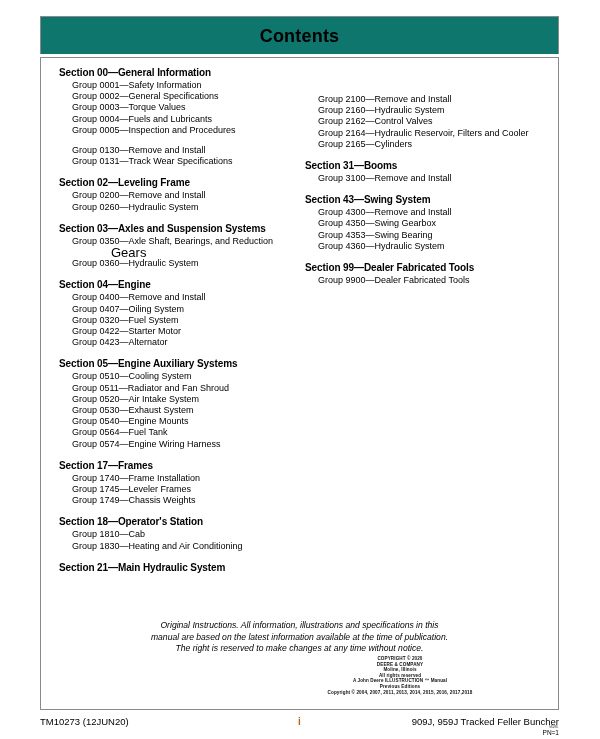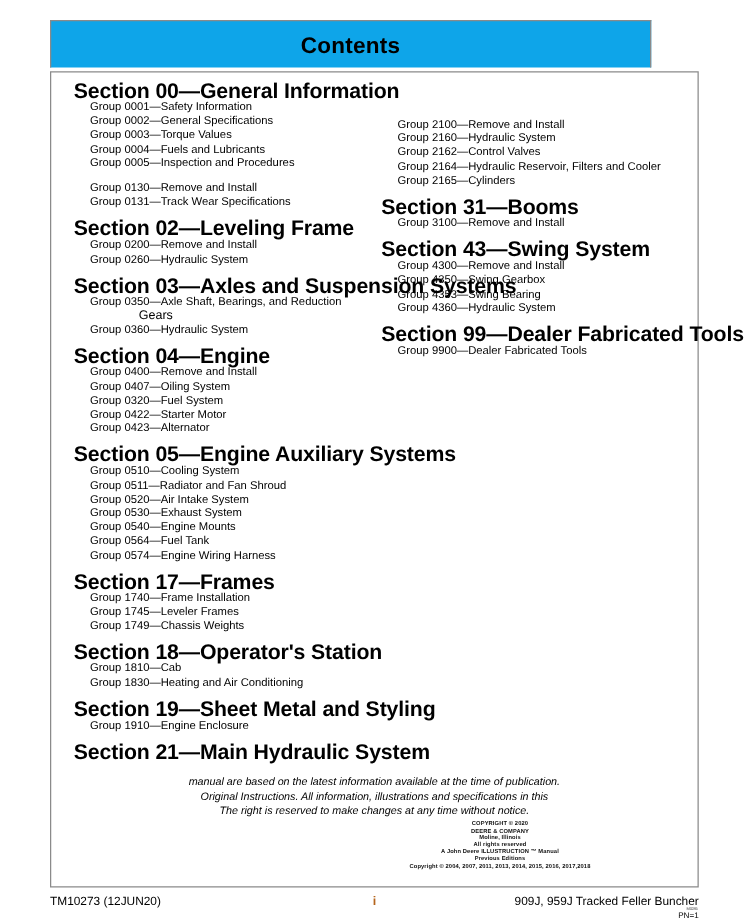--- a/index.html
+++ b/index.html
@@ -22,26 +22,26 @@
     left: 0; top: 0;
     width: 600px;
     height: 739px;
   }
 
   
   .title-box {
     position: absolute;
     left: 40px;
     top: 16px;
-    width: 481px;
+    width: 519px;
     height: 38px;
     border: 1px solid #8a8a8a;
     border-bottom: none;
     box-sizing: border-box;
-    background: #0ea5e9;
+    background: #0f766e;
   }
   .title-text {
     position: absolute;
     left: 0;
     right: 0;
     top: 9px;
     text-align: center;
     font-size: 18px;
     font-weight: bold;
     letter-spacing: 0.2px;
@@ -71,34 +71,34 @@
     width: 247px;
   }
   .col-left  { left: 18px; }
   .col-right { left: 264px; margin-top: 28px; }
 
   
   .section {
     margin-bottom: 9px;
   }
   .section-title {
-    font-size: 17px;
+    font-size: 10px;
     font-weight: bold;
     line-height: 14px;
     letter-spacing: -0.1px;
     white-space: nowrap;
   }
   .group {
     font-size: 9px;
     line-height: 11.2px;
     padding-left: 13px;
     white-space: nowrap;
   }
   .group-cont {
-    font-size: 10px;
+    font-size: 13px;
     line-height: 11.2px;
     padding-left: 52px;
     white-space: nowrap;
   }
   
   .orphan-groups {
     margin-bottom: 9px;
   }
 
   
@@ -234,24 +234,20 @@
             <div class="group">Group 1740—Frame Installation</div>
             <div class="group">Group 1745—Leveler Frames</div>
             <div class="group">Group 1749—Chassis Weights</div>
           </div>
           <div class="section">
             <div class="section-title">Section 18—Operator's Station</div>
             <div class="group">Group 1810—Cab</div>
             <div class="group">Group 1830—Heating and Air Conditioning</div>
           </div>
           <div class="section">
-            <div class="section-title">Section 19—Sheet Metal and Styling</div>
-            <div class="group">Group 1910—Engine Enclosure</div>
-          </div>
-          <div class="section">
             <div class="section-title">Section 21—Main Hydraulic System</div>
           </div>
         </div>
 
       <div class="col col-right" id="col-right">
           <div class="orphan-groups">
             <div class="group">Group 2100—Remove and Install</div>
             <div class="group">Group 2160—Hydraulic System</div>
             <div class="group">Group 2162—Control Valves</div>
             <div class="group">Group 2164—Hydraulic Reservoir, Filters and Cooler</div>
@@ -270,22 +266,22 @@
           </div>
           <div class="section">
             <div class="section-title">Section 99—Dealer Fabricated Tools</div>
             <div class="group">Group 9900—Dealer Fabricated Tools</div>
           </div>
         </div>
 
     </div>
 
     <div class="disclaimer">
+      <div>Original Instructions. All information, illustrations and specifications in this</div>
       <div>manual are based on the latest information available at the time of publication.</div>
-      <div>Original Instructions. All information, illustrations and specifications in this</div>
       <div>The right is reserved to make changes at any time without notice.</div>
     </div>
 
     <div class="copyright">
       <div>COPYRIGHT © 2020</div>
       <div>DEERE &amp; COMPANY</div>
       <div>Moline, Illinois</div>
       <div>All rights reserved</div>
       <div>A John Deere ILLUSTRUCTION ™ Manual</div>
       <div>Previous Editions</div>

